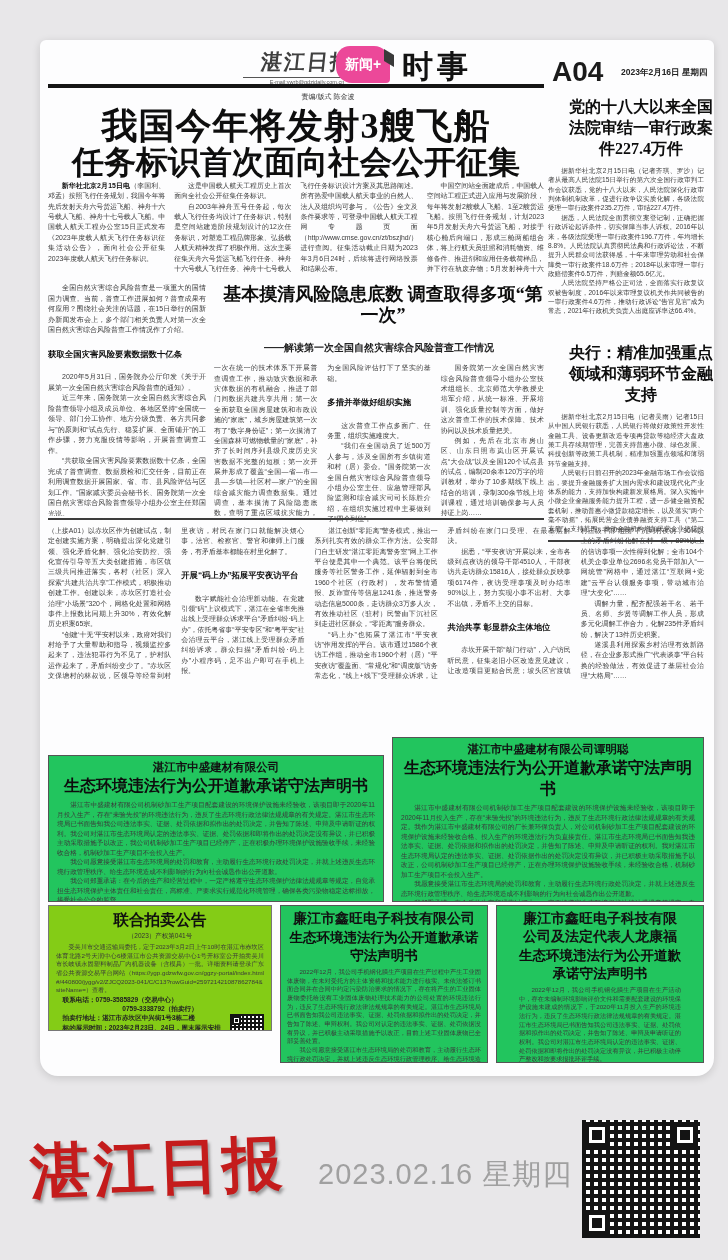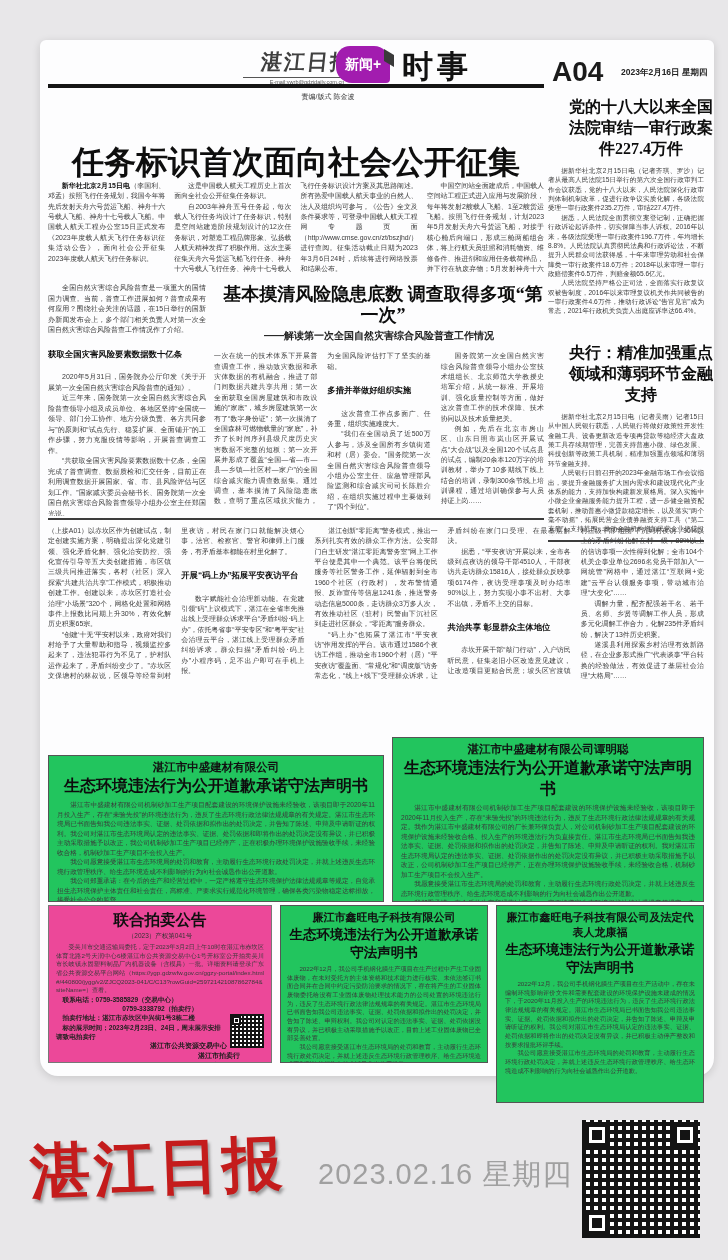--- a/index.html
+++ b/index.html
@@ -7,21 +7,21 @@
   .stage { position:relative; width:728px; height:1260px; background:#e8e7e9; overflow:hidden;
            font-family:"Liberation Sans","DejaVu Sans",sans-serif; color:#2b2b2b; }
   .sheet { position:absolute; left:40px; top:40px; width:674px; height:1036px;
            background:#fdfdfe; border-radius:6px 6px 18px 18px; box-shadow:0 2px 8px rgba(0,0,0,.14); }
 
   
   .mast-logo { position:absolute; left:203px; top:8px; width:128px; text-align:center; }
   .mast-logo .cn { font-size:21px; font-weight:700; color:#3f3f3f; letter-spacing:2px;
                    transform:skewX(-6deg); font-family:"Liberation Serif",serif; }
   .mast-logo .em { font-size:5.5px; color:#555; border-top:1.5px solid #555; margin-top:1px; padding-top:1px; }
-  .badge { position:absolute; left:296px; top:6px; width:54px; height:37px; background:#a21caf;
+  .badge { position:absolute; left:296px; top:6px; width:54px; height:37px; background:#ec4899;
            border-radius:14px 16px 4px 16px; color:#fff; font-size:14px; font-weight:800;
            display:flex; align-items:center; justify-content:center; }
   .badge::after { content:""; position:absolute; right:-4px; top:6px; width:10px; height:12px;
                   background:#3a3a3a; transform:skewY(30deg); }
   .section-word { position:absolute; left:362px; top:6px; font-size:31px; font-weight:900;
                   color:#121212; letter-spacing:4px; }
   .mast-rule { position:absolute; left:8px; top:44px; width:496px; height:3.5px; background:#151515; }
   .editor { position:absolute; left:203px; top:52px; width:170px; text-align:center; font-size:7px; color:#333; }
   .pageno { position:absolute; left:512px; top:16px; font-size:28px; font-weight:900; color:#1b1b1b; }
   .mast-date { position:absolute; left:581px; top:27px; font-size:8.5px; font-weight:700; color:#222; }
@@ -37,21 +37,21 @@
   .nohang { text-indent:0; }
   .lede { font-weight:800; color:#111; }
   h4.subhead { font-size:8.4px; font-weight:800; color:#101010; margin:12px 0; text-indent:0; }
 
   
   .svy-intro { position:absolute; left:8px; top:243px; width:158px; height:233px; font-size:7px;
                line-height:1.5; text-align:justify; overflow:hidden; color:#3a3a3a; }
   .svy-main { position:absolute; left:174px; top:244px; width:330px; }
   .svy-h { font-size:18px; font-weight:900; text-align:center; color:#0d0d0d; line-height:1.15;
            font-family:"Liberation Serif",serif;margin-left:8px; }
-  .svy-st { font-size:10px; font-weight:700; text-align:center; margin-top:4px; color:#222; }
+  .svy-st { font-size:10px; font-weight:700; text-align:center; margin-top:16px; color:#222; }
   .svy-cols { margin-top:8px; height:168px; column-count:3; column-gap:10px; font-size:6.9px;
               line-height:1.5; text-align:justify; overflow:hidden; color:#3a3a3a; }
 
   .div-left { position:absolute; left:8px; top:478px; width:496px; height:1.5px; background:#3c3c3c; }
   .div-right { position:absolute; left:508px; top:500px; width:156px; height:1.5px; background:#3c3c3c; }
 
   
   .cont { position:absolute; left:8px; top:486px; width:656px; height:209px; column-count:5;
           column-gap:10px; font-size:6.9px; line-height:1.5; text-align:justify; overflow:hidden; color:#3a3a3a; }
 
@@ -62,28 +62,28 @@
             text-align:justify; overflow:hidden; color:#3a3a3a; }
 
   
   .decl { position:absolute; border:1px solid #555; background:#22c55e; padding:4px 8px; overflow:hidden; }
   .decl .t1 { text-align:center; font-weight:800; font-size:11.5px; color:#111; text-indent:0; }
   .decl .t2 { text-align:center; font-weight:900; font-size:16px; color:#0d0d0d; margin:1px 0 3px; text-indent:0; }
   .decl .bd p { font-size:6.6px; line-height:1.45; text-align:justify; color:#3a3a3a; }
   .d1 { left:8px;  top:715px; width:336px; height:147px; }
   .d2 { left:352px; top:697px; width:312px; height:165px; }
   .d3 { left:240px; top:865px; width:208px; height:158px; padding:4px 6px; }
-  .d4 { left:456px; top:865px; width:208px; height:198px; padding:4px 8px; }
-  .d3 .t1, .d4 .t1 { font-size:11px; }
+  .d4 { left:456px; top:865px; width:208px; height:158px; padding:4px 22px; }
+  .d3 .t1, .d4 .t1 { font-size:14px; }
   .d3 .t2, .d4 .t2 { font-size:13.5px; }
   .d3 .bd p, .d4 .bd p { font-size:6.2px; line-height:1.4; }
 
   
-  .auction { position:absolute; left:8px; top:865px; width:224px; height:158px; border:1px solid #777;
-             background:#ec4899; padding:4px 7px; overflow:hidden; }
+  .auction { position:absolute; left:8px; top:865px; width:224px; height:126px; border:1px solid #777;
+             background:#84cc16; padding:4px 7px; overflow:hidden; }
   .auc-t { text-align:center; font-size:15.5px; font-weight:900; color:#0f0f0f; }
   .auc-ref { text-align:center; font-size:6.5px; color:#333; margin:1px 0 2px; text-indent:0; }
   .auc-bd { font-size:6.2px; line-height:1.4; text-align:justify; color:#3a3a3a; word-break:break-all; }
   .auc-line { font-size:6.6px; font-weight:700; color:#222; text-indent:1em; line-height:1.4; }
   .auc-line.c { text-align:center; text-indent:0; }
   .auc-org { text-align:right; font-size:7px; font-weight:800; color:#1d1d1d; padding-right:24px; text-indent:0; }
   .auc-dt { text-align:right; font-size:6.6px; color:#1d1d1d; padding-right:20px; text-indent:0; }
 
   
   .qr { position:relative; background-color:#fff;
@@ -115,20 +115,21 @@
       <div class="cn">湛江日报</div>
       <div class="em">E-mail:ywrb@gdzjdaily.com.cn</div>
     </div>
     <div class="badge">新闻+</div>
     <div class="section-word">时事</div>
     <div class="mast-rule"></div>
     <div class="editor">责编/版式 陈金波</div>
     <div class="pageno">A04</div>
     <div class="mast-date">2023年2月16日 星期四</div>
 
+    <div class="lead-h1">我国今年将发射3艘飞船</div>
     <div class="lead-h2">任务标识首次面向社会公开征集</div>
     <div class="lead-body">
       <p><span class="lede">新华社北京2月15日电</span><span>（李国利、邓孟）按照飞行任务规划，我国今年将先后发射天舟六号货运飞船、神舟十六号载人飞船、神舟十七号载人飞船。中国载人航天工程办公室15日正式发布《2023年度载人航天飞行任务标识征集活动公告》，面向社会公开征集2023年度载人航天飞行任务标识。</span></p>
       <p>这是中国载人航天工程历史上首次面向全社会公开征集任务标识。</p>
       <p>自2003年神舟五号任务起，每次载人飞行任务均设计了任务标识，特别是空间站建造阶段规划设计的12次任务标识，对塑造工程品牌形象、弘扬载人航天精神发挥了积极作用。这次主要征集天舟六号货运飞船飞行任务、神舟十六号载人飞行任务、神舟十七号载人飞行任务标识设计方案及其思路阐述。所有热爱中国载人航天事业的自然人、法人及组织均可参与，《公告》全文及条件要求等，可登录中国载人航天工程网专题页面（http://www.cmse.gov.cn/zt/bszjhd/）进行查阅。征集活动截止日期为2023年3月6日24时，后续将进行网络投票和结果公布。</p>
       <p>中国空间站全面建成后，中国载人空间站工程正式进入应用与发展阶段，每年将发射2艘载人飞船、1至2艘货运飞船。按照飞行任务规划，计划2023年5月发射天舟六号货运飞船，对接于核心舱后向端口，形成三舱两船组合体，将上行航天员驻留和消耗物资、维修备件、推进剂和应用任务载荷样品，并下行在轨废弃物；5月发射神舟十六号载人飞船，对接于核心舱径向端口，形成三舱三船组合体；10月发射神舟十七号载人飞船，对接于核心舱前向端口，形成三舱三船组合体。两次载人飞行任务期间，将实施航天员出舱活动和货物气闸舱出舱任务，开展空间科学实验和技术试验，开展平台管理维护、航天员保障相关工作以及科普教育等活动。</p>
     </div>
 
     <div class="svy-intro">
       <p>全国自然灾害综合风险普查是一项重大的国情国力调查。当前，普查工作进展如何？普查成果有何应用？围绕社会关注的话题，在15日举行的国新办新闻发布会上，多个部门相关负责人对第一次全国自然灾害综合风险普查工作情况作了介绍。</p>

